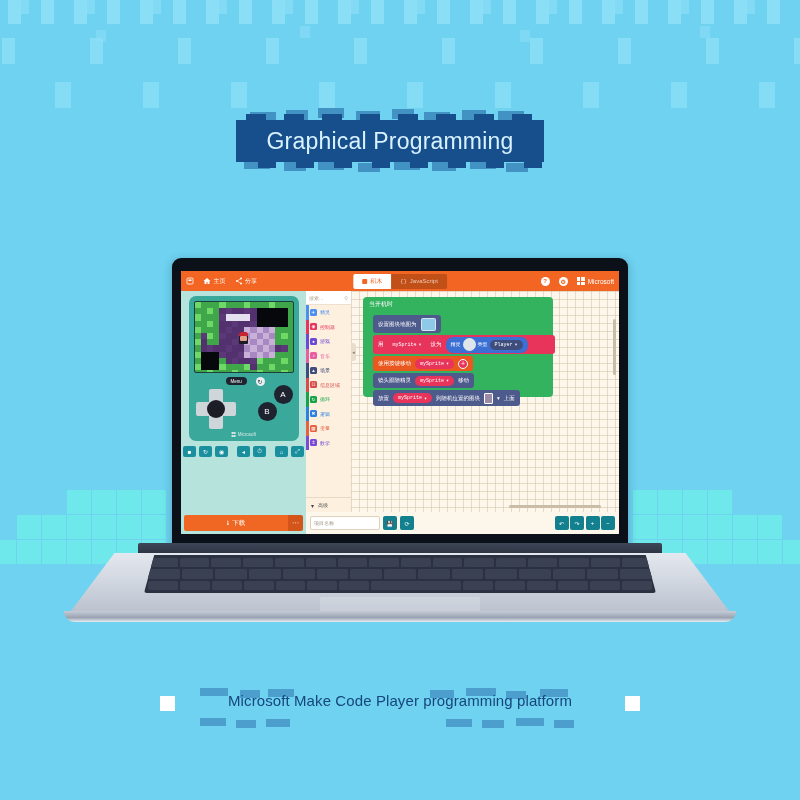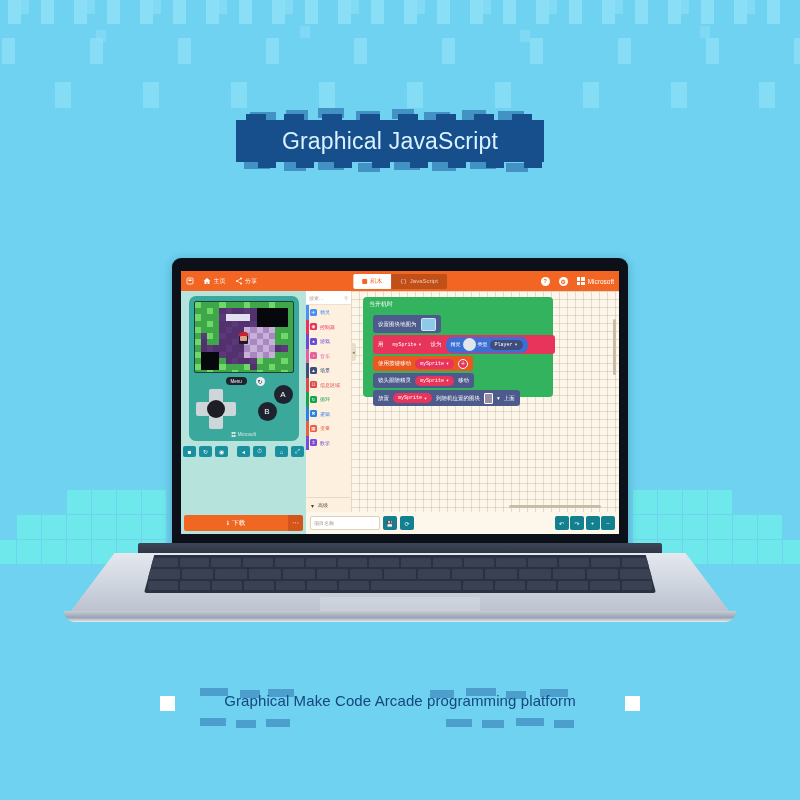--- a/index.html
+++ b/index.html
@@ -448,21 +448,21 @@
     <div class="ghost-blk" style="left: 244px; top: 160px; width: 26px; height: 9px;"></div>
     <div class="ghost-blk" style="left: 284px; top: 162px; width: 22px; height: 9px;"></div>
     <div class="ghost-blk" style="left: 318px; top: 161px; width: 26px; height: 9px;"></div>
     <div class="ghost-blk" style="left: 358px; top: 163px; width: 22px; height: 9px;"></div>
     <div class="ghost-blk" style="left: 394px; top: 161px; width: 26px; height: 9px;"></div>
     <div class="ghost-blk" style="left: 432px; top: 162px; width: 24px; height: 9px;"></div>
     <div class="ghost-blk" style="left: 470px; top: 160px; width: 26px; height: 9px;"></div>
     <div class="ghost-blk" style="left: 506px; top: 163px; width: 22px; height: 9px;"></div>
   </div>
 <div id="title-badge">
-  <span class="t">Graphical JavaScript</span>
+  <span class="t">Graphical Programming</span>
 <div class="badge-tooth" style="left: 10px; top: -6px; width: 20px; height: 7px;"></div>
     <div class="badge-tooth" style="left: 22px; bottom: -6px; width: 18px; height: 7px;"></div>
     <div class="badge-tooth" style="left: 48px; top: -6px; width: 20px; height: 7px;"></div>
     <div class="badge-tooth" style="left: 60px; bottom: -6px; width: 18px; height: 7px;"></div>
     <div class="badge-tooth" style="left: 86px; top: -6px; width: 20px; height: 7px;"></div>
     <div class="badge-tooth" style="left: 98px; bottom: -6px; width: 18px; height: 7px;"></div>
     <div class="badge-tooth" style="left: 124px; top: -6px; width: 20px; height: 7px;"></div>
     <div class="badge-tooth" style="left: 136px; bottom: -6px; width: 18px; height: 7px;"></div>
     <div class="badge-tooth" style="left: 162px; top: -6px; width: 20px; height: 7px;"></div>
     <div class="badge-tooth" style="left: 174px; bottom: -6px; width: 18px; height: 7px;"></div>
@@ -957,21 +957,21 @@
         </div>
       <div id="trackpad"></div>
     </div>
     <div id="base-lip"></div>
   </div>
 </div>
 
 <div class="cap-sq" style="left:160px;"></div>
 <div class="cap-sq" style="right:160px;"></div>
 <div id="caption">
-  <span class="c">Graphical Make Code Arcade programming platform</span>
+  <span class="c">Microsoft Make Code Player programming platform</span>
 </div>
 
 <div class="cap-ghost" style="left: 200px; top: 688px; width: 28px; height: 8px;"></div>
 <div class="cap-ghost" style="left: 240px; top: 690px; width: 20px; height: 8px;"></div>
 <div class="cap-ghost" style="left: 268px; top: 689px; width: 26px; height: 8px;"></div>
 <div class="cap-ghost" style="left: 430px; top: 690px; width: 24px; height: 8px;"></div>
 <div class="cap-ghost" style="left: 466px; top: 688px; width: 30px; height: 8px;"></div>
 <div class="cap-ghost" style="left: 506px; top: 691px; width: 20px; height: 8px;"></div>
 <div class="cap-ghost" style="left: 540px; top: 689px; width: 28px; height: 8px;"></div>
 <div class="cap-ghost" style="left: 200px; top: 718px; width: 26px; height: 8px;"></div>

